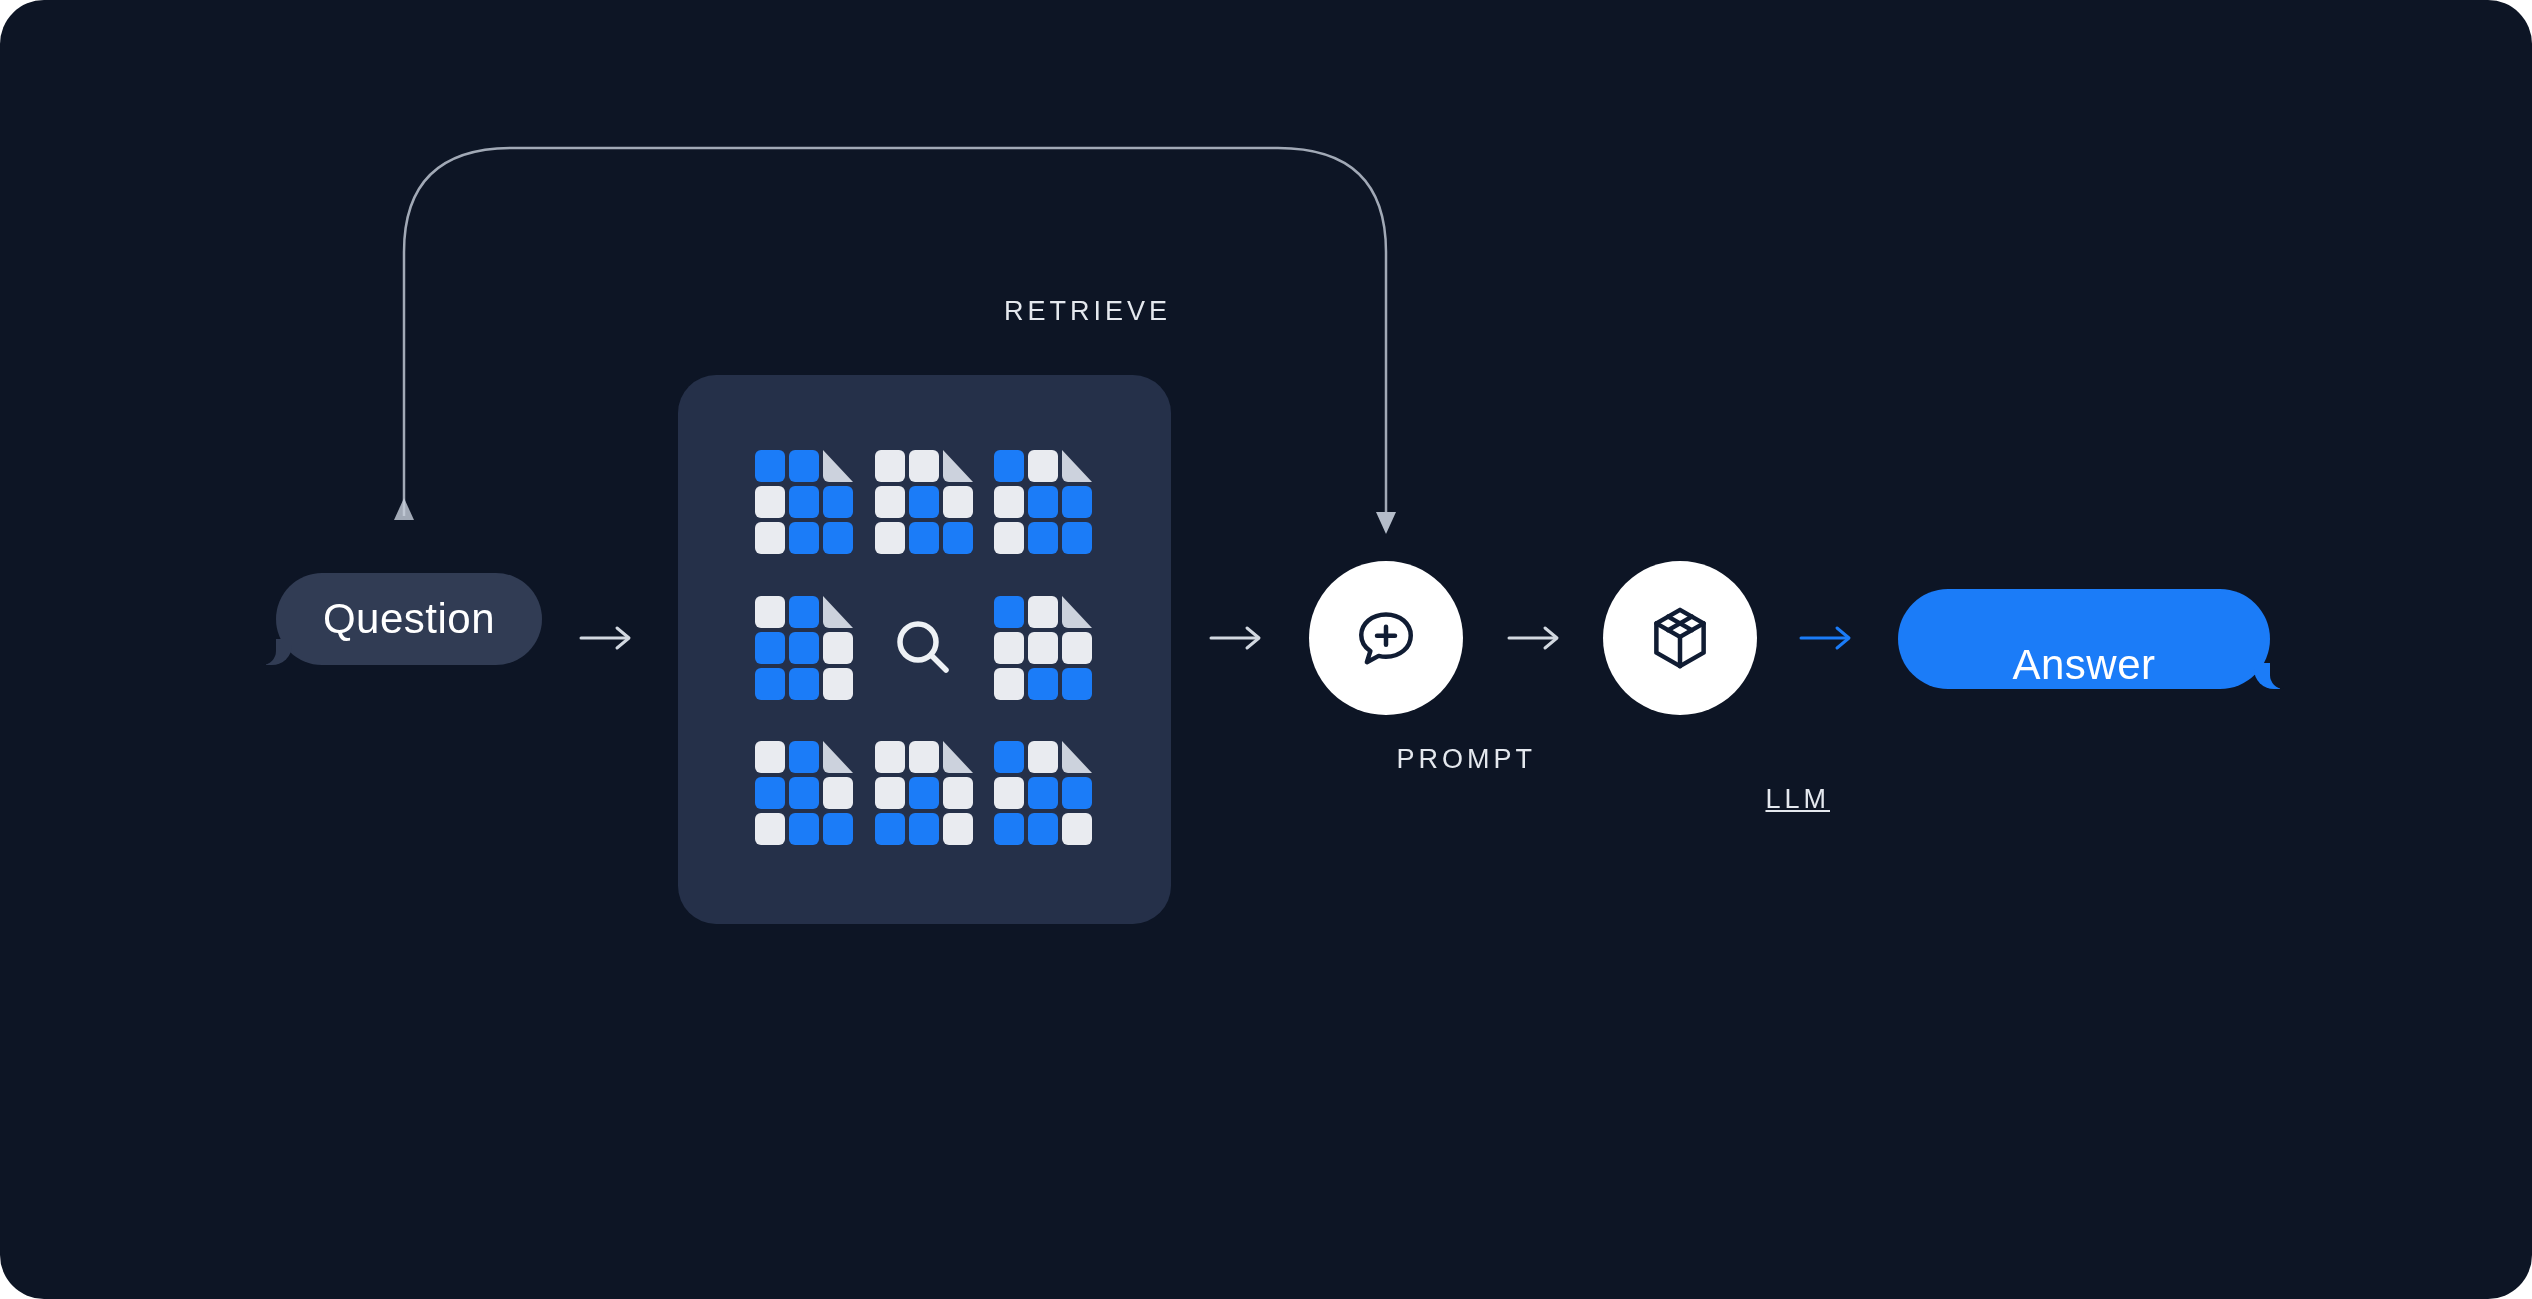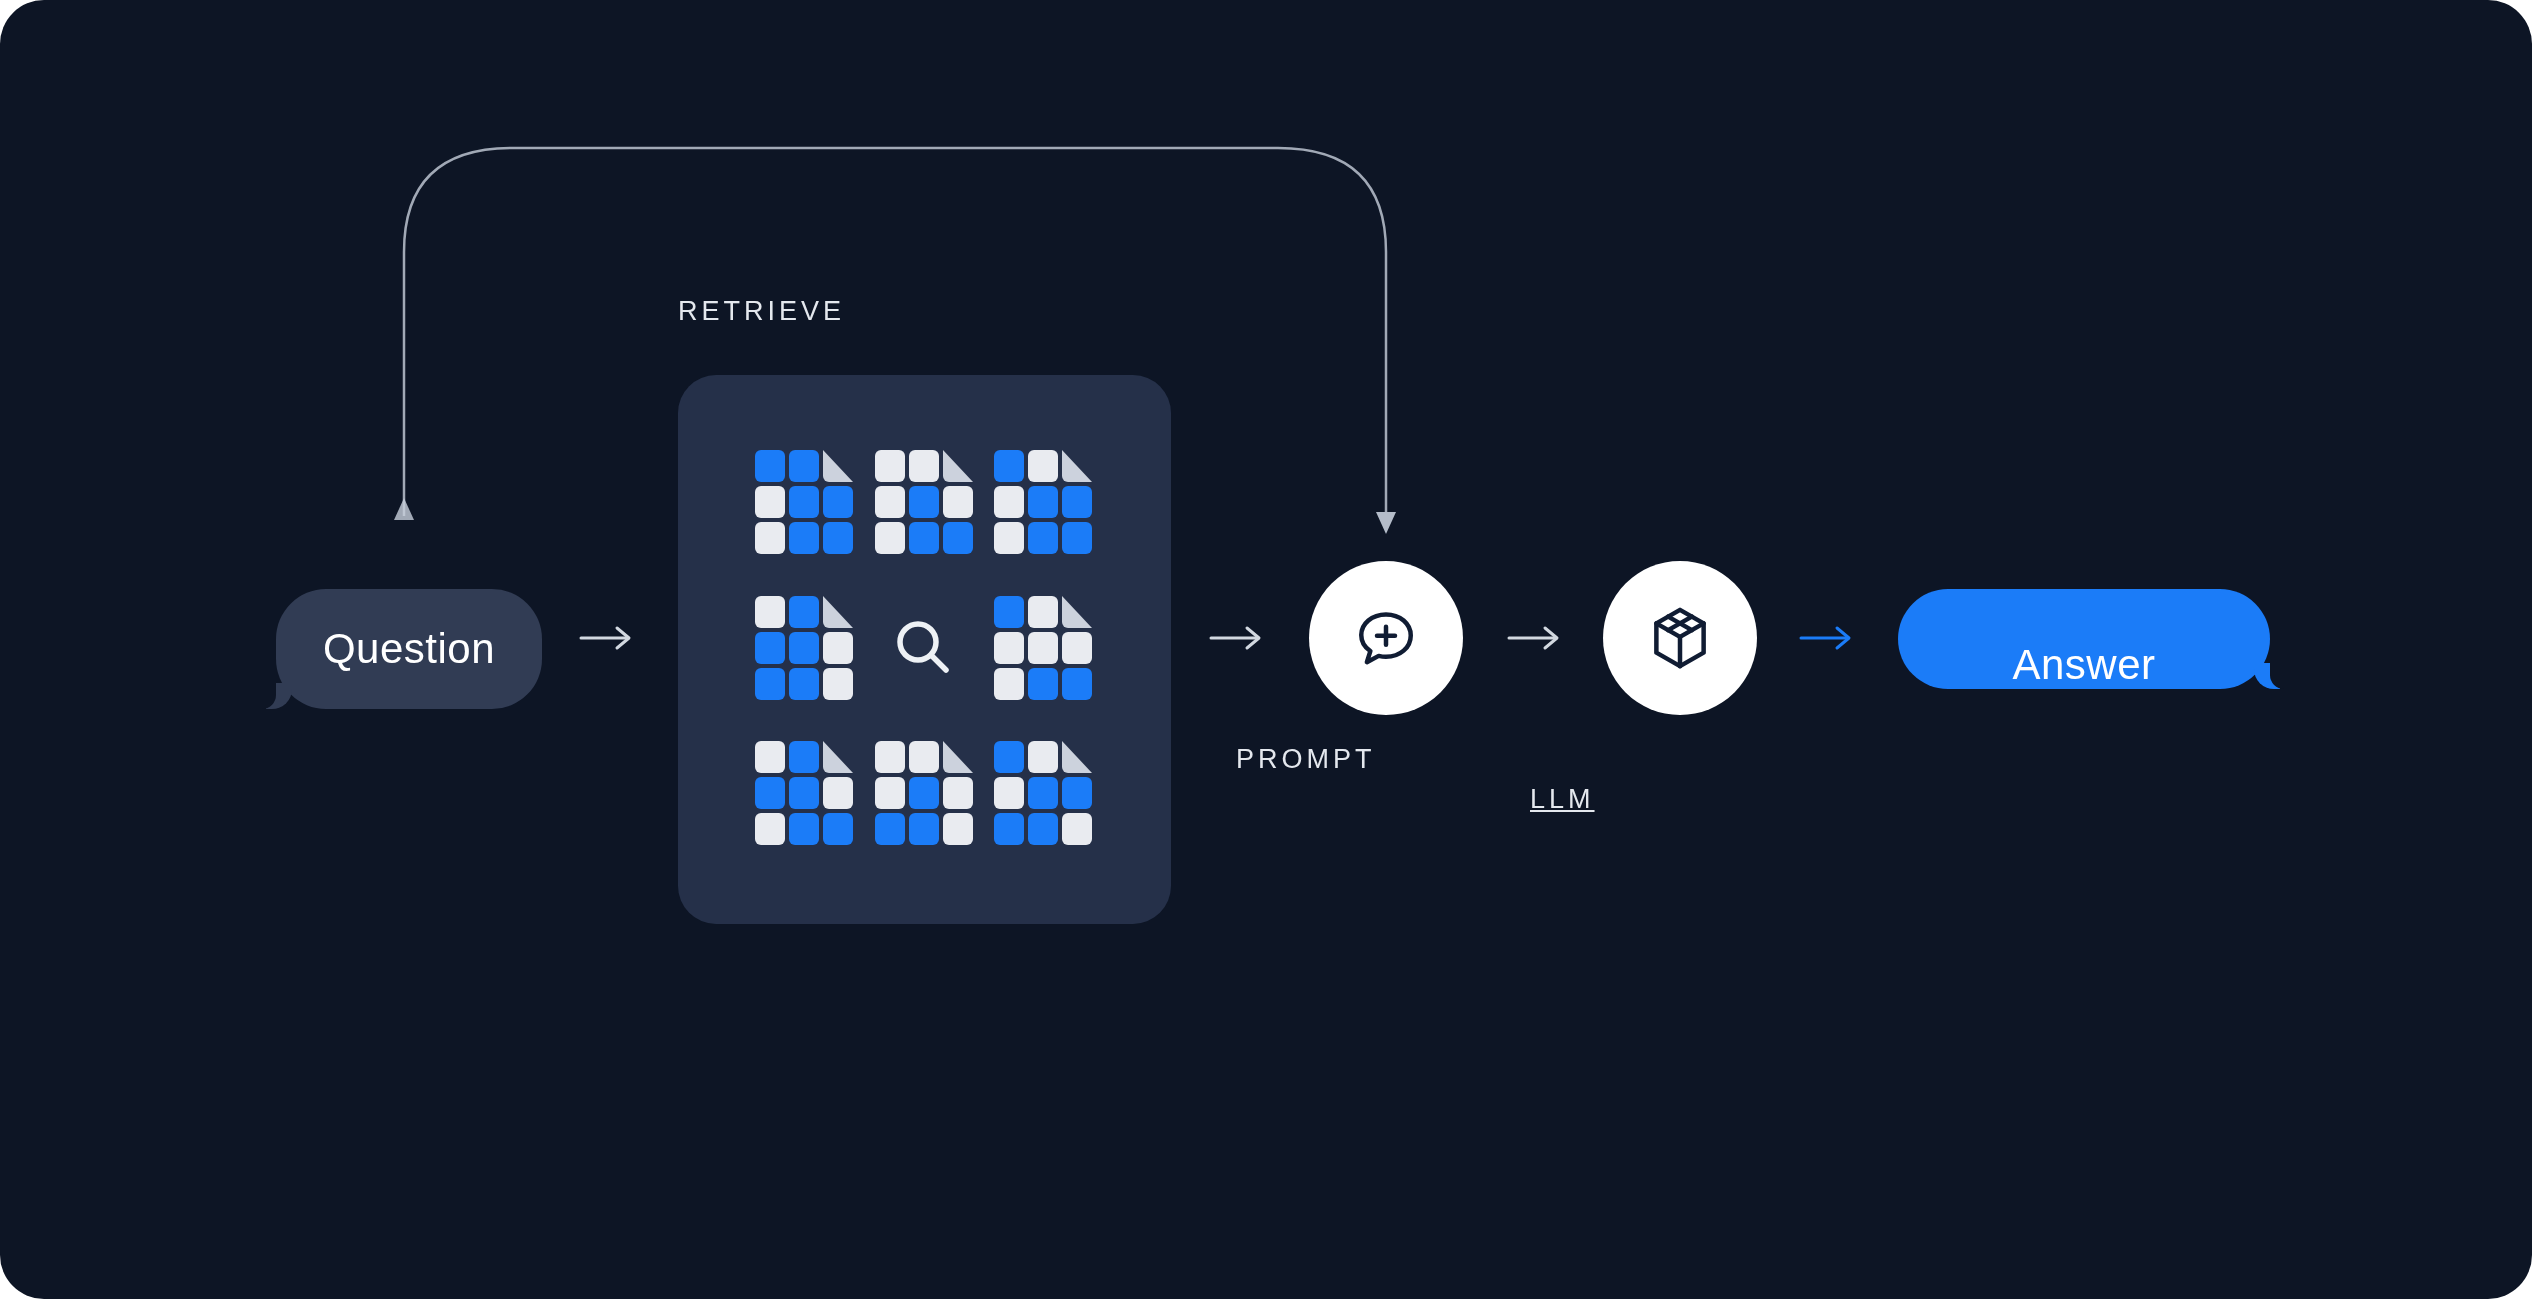--- a/index.html
+++ b/index.html
@@ -33,21 +33,21 @@
   
   .bubble{
     position:absolute;
     display:flex;align-items:center;justify-content:center;
     color:var(--bubble-text);
     font-size:42px;font-weight:500;letter-spacing:.5px;
     border-radius:50px;
     z-index:2;
   }
   .bubble-question{
-    left:276px;top:589px;width:266px;height:120px;
+    left:276px;top:573px;width:266px;height:92px;
     background:var(--question-bubble-bg);
     text-align:center;
   }
   .bubble-question::before{
     content:"";position:absolute;bottom:0;left:-10px;width:26px;height:26px;
     background:var(--question-bubble-bg);border-bottom-right-radius:20px;
   }
   .bubble-question::after{
     content:"";position:absolute;bottom:0;left:-16px;width:16px;height:28px;
     background:var(--canvas-bg);border-bottom-right-radius:14px;
@@ -67,21 +67,21 @@
   }
   
   .flow-arrow{position:absolute;width:60px;height:28px;color:var(--arrow-gray);}
   .flow-arrow svg{display:block;width:100%;height:100%;}
   .flow-arrow-1{left:578px;top:624px;}
   .flow-arrow-2{left:1208px;top:624px;}
   .flow-arrow-3{left:1506px;top:624px;}
   .flow-arrow-4{left:1798px;top:624px;color:var(--accent-blue);}
   
   .stage-label{
-    position:absolute;text-align:left;
+    position:absolute;text-align:right;
     color:var(--label-text);
     font-size:27px;font-weight:500;letter-spacing:4px;
   }
   .label-retrieve{left:678px;top:296px;width:493px;}
   .label-prompt{left:1236px;top:744px;width:300px;}
   .label-llm{left:1530px;top:784px;width:300px;text-decoration:underline;}
   
   .retrieve-box{
     position:absolute;left:678px;top:375px;width:493px;height:549px;
     background:var(--retrieve-box-bg);border-radius:38px;

